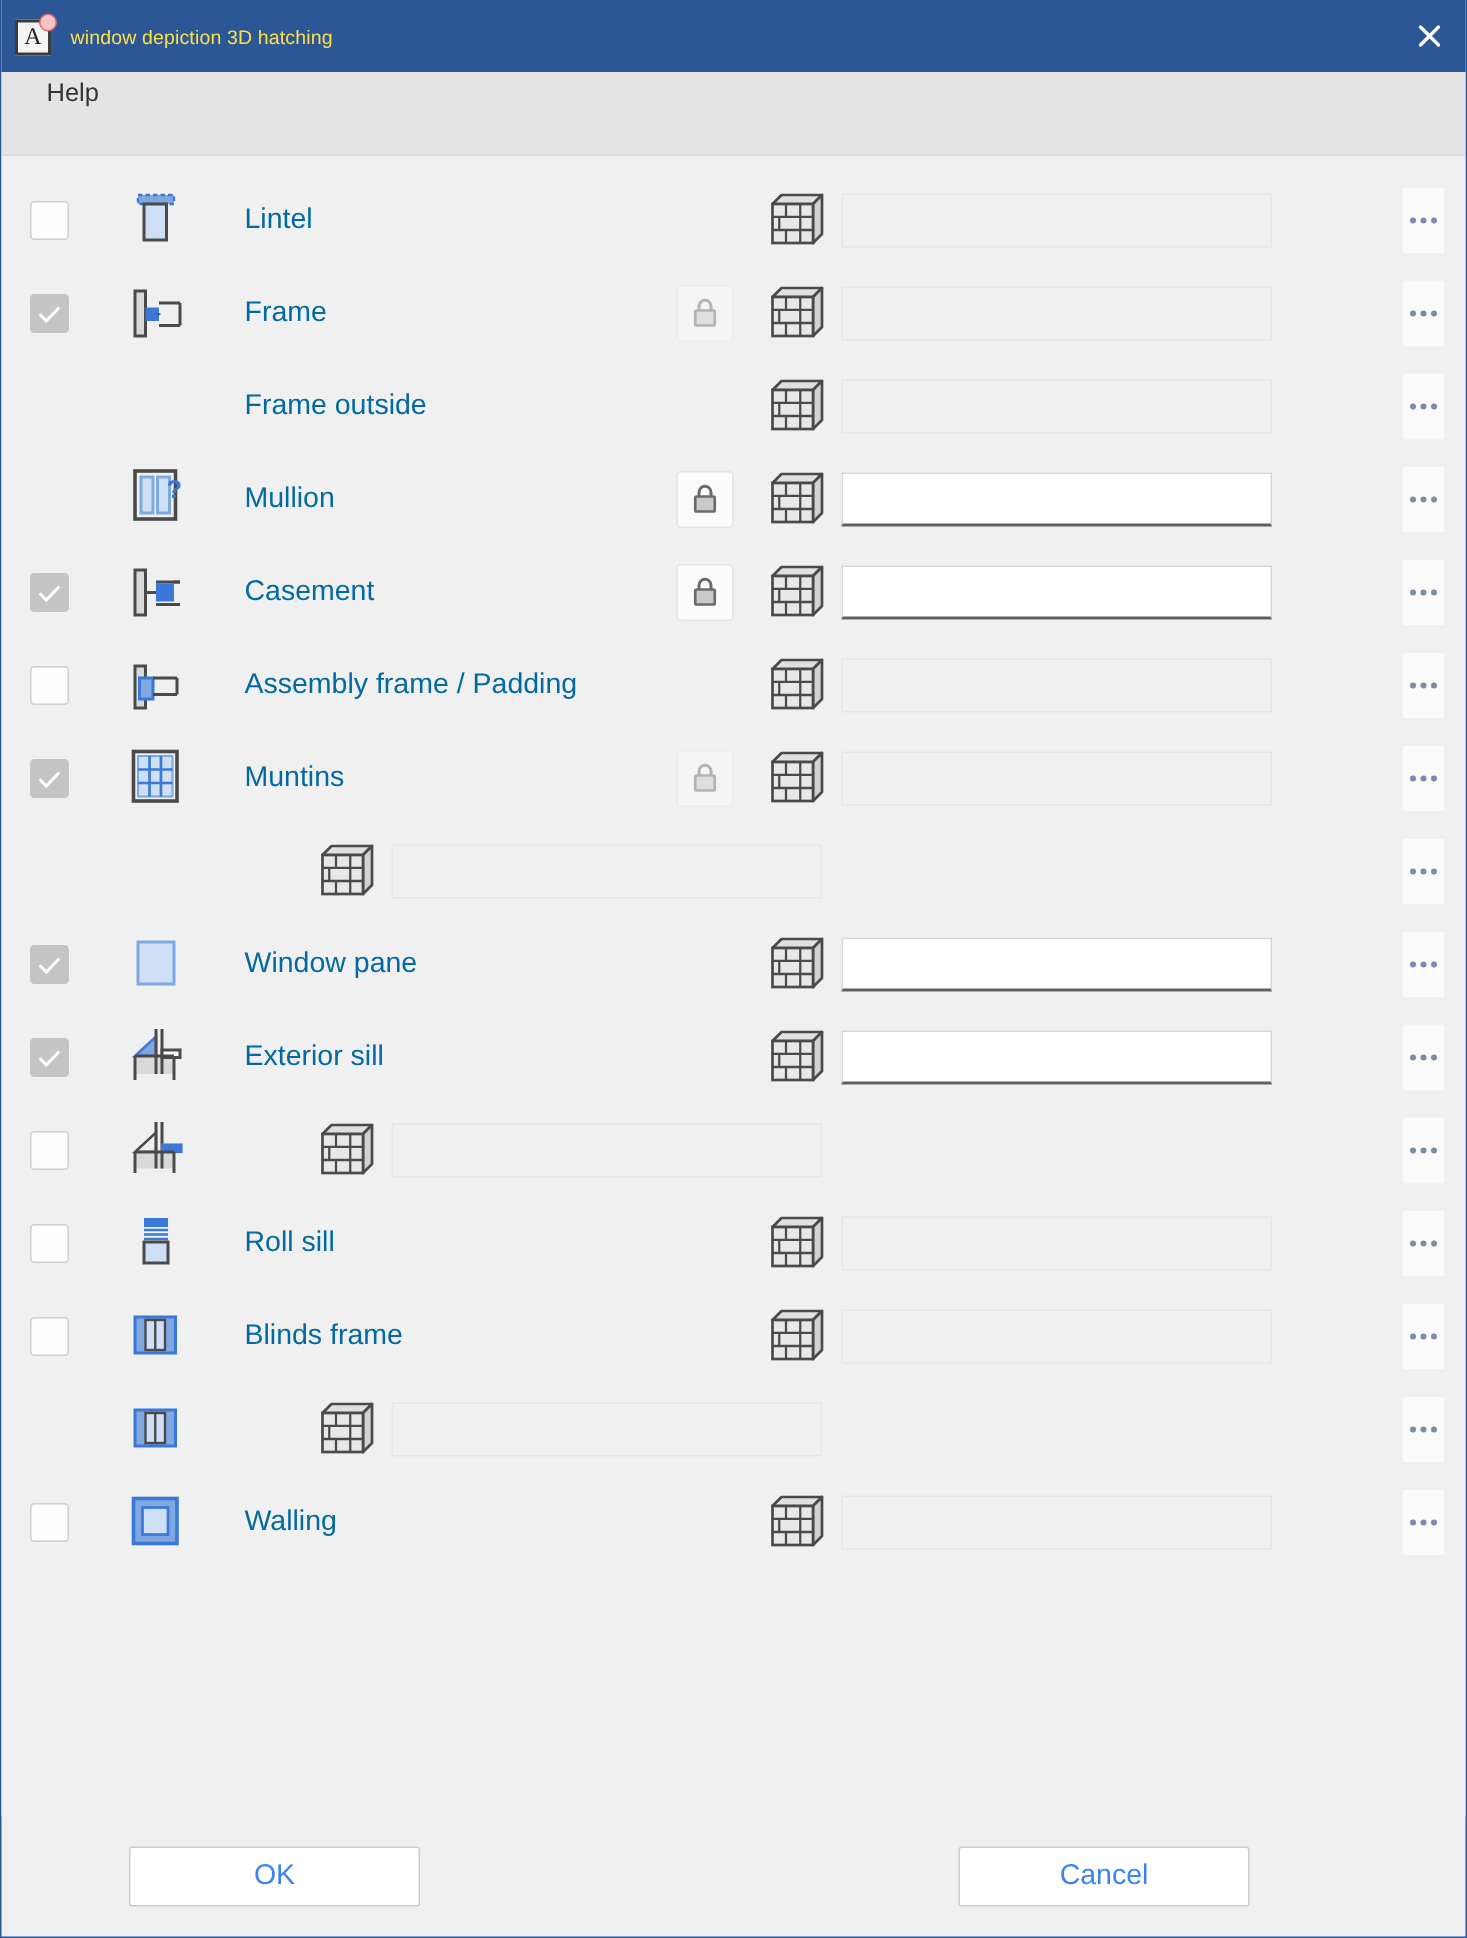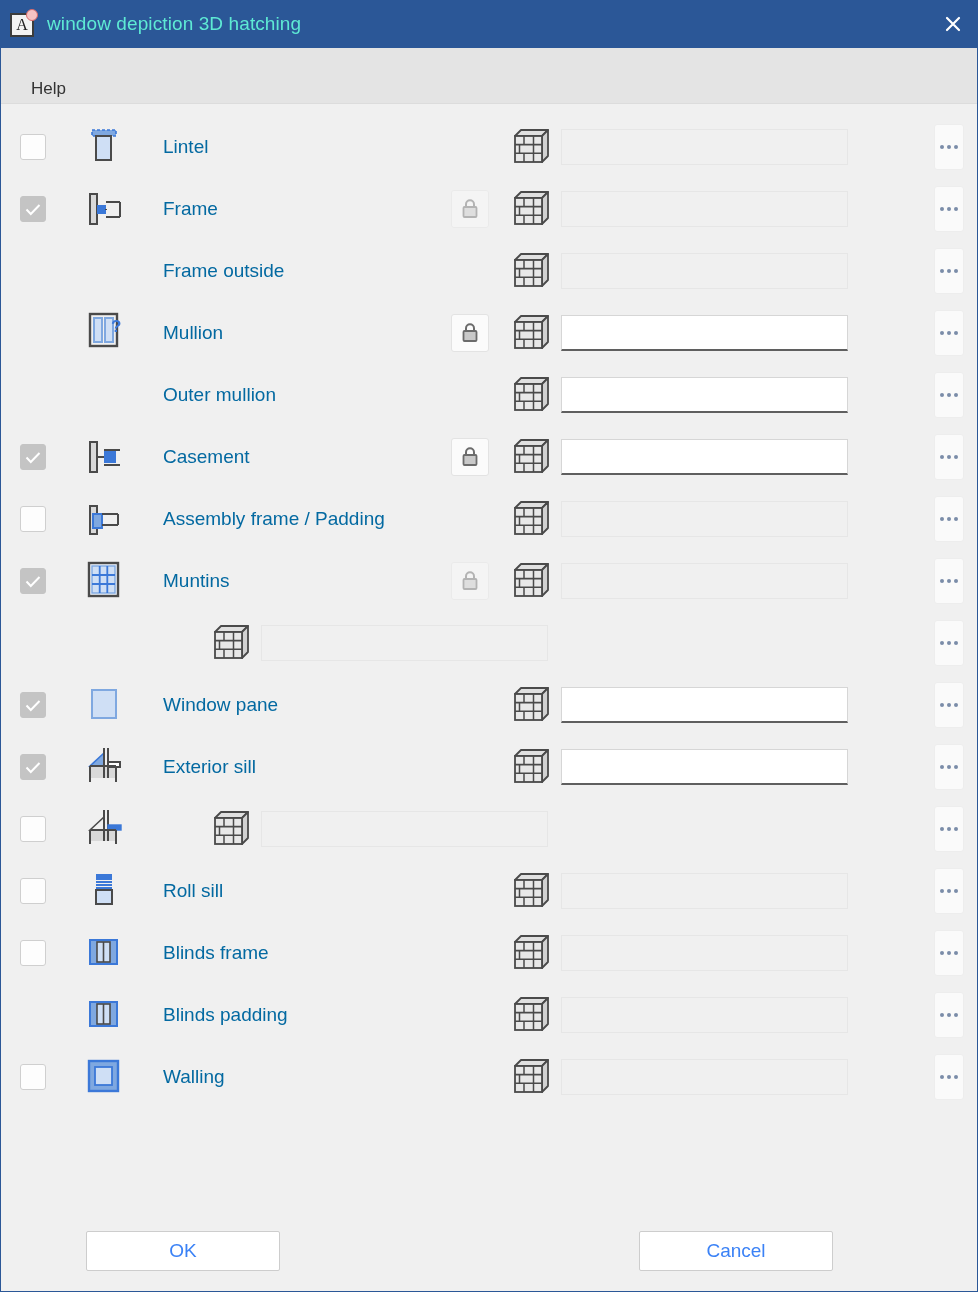--- a/index.html
+++ b/index.html
@@ -37,34 +37,34 @@
     border: 2px solid #3c3c3c;
     display: flex; align-items: center; justify-content: center;
     font-size: 16px; color: #222; font-family: "Liberation Serif", serif;
   }
   #app-icon .badge {
     position: absolute; right: -1px; top: -1px;
     width: 12px; height: 12px; border-radius: 50%;
     background: #f7c3c3; border: 1px solid #d96a6a;
   }
   #title-text {
-    color: #5eead4; font-size: 19px; letter-spacing: .1px;
+    color: #fde047; font-size: 13px; letter-spacing: .1px;
   }
   #close-btn {
     position: absolute; right: 0; top: 0;
     width: 48px; height: 48px;
     display: flex; align-items: center; justify-content: center;
     cursor: pointer;
   }
   #close-btn svg { display: block; }
   
   #menubar {
     height: 56px; min-height: 56px;
     background: #e4e4e4;
-    display: flex; align-items: flex-end;
+    display: flex; align-items: flex-start;
     padding-left: 24px;
     border-bottom: 1px solid #dcdcdc;
   }
   #menubar .menu-item {
     font-size: 17px; color: #333; padding: 4px 6px; cursor: default;
   }
   
   #content {
     flex: 1; position: relative;
     background: #f0f0f0;
@@ -308,45 +308,20 @@
         </div>
         <div class="dots-cell">
           <div class="dots-btn">
             <i></i>
             <i></i>
             <i></i>
           </div>
         </div>
       </div>
       <div class="row">
-        <div class="cb-cell"></div>
-        <div class="icon-cell"></div>
-        <div class="label-cell"><span>Outer mullion</span></div>
-        <div class="lock-cell"></div>
-        <div class="brick-cell">
-          <svg width="40" height="38" viewBox="0 0 40 38">
-            <path d="M5 8 L11 2 L38 2 L32 8 Z" fill="#e0e0e0" stroke="#4a4a4a" stroke-width="1.8" stroke-linejoin="round"></path>
-            <path d="M32 8 L38 2 L38 28 L32 34 Z" fill="#d2d2d2" stroke="#4a4a4a" stroke-width="1.8" stroke-linejoin="round"></path>
-            <rect x="5" y="8" width="27" height="26" fill="#e8e8e8" stroke="#4a4a4a" stroke-width="1.8"></rect>
-            <path d="M5 16.6 L32 16.6 M5 25.3 L32 25.3" stroke="#4a4a4a" stroke-width="1.6"></path>
-            <path d="M14 8 L14 16.6 M23.5 8 L23.5 16.6 M9.5 16.6 L9.5 25.3 M23.5 16.6 L23.5 25.3 M14 25.3 L14 34 M23.5 25.3 L23.5 34" stroke="#4a4a4a" stroke-width="1.5"></path>
-          </svg>
-        </div>
-        <div class="field-cell">
-          <div class="field enabled"></div>
-        </div>
-        <div class="dots-cell">
-          <div class="dots-btn">
-            <i></i>
-            <i></i>
-            <i></i>
-          </div>
-        </div>
-      </div>
-      <div class="row">
         <div class="cb-cell">
           <div class="checkbox checked">
             <svg class="tick" width="16" height="13" viewBox="0 0 16 13">
               <path d="M1.5 6.5 L5.8 11 L14.5 2" fill="none" stroke="#ffffff" stroke-width="2"></path>
             </svg>
           </div>
         </div>
         <div class="icon-cell">
           <svg width="54" height="54" viewBox="0 0 54 54">
             <rect x="14" y="12" width="7" height="30" fill="#d9d9d9" stroke="#4a4a4a" stroke-width="2"></rect>
@@ -661,21 +636,20 @@
       </div>
       <div class="row">
         <div class="cb-cell"></div>
         <div class="icon-cell">
           <svg width="54" height="54" viewBox="0 0 54 54">
             <rect x="14" y="14" width="27" height="24" fill="#7fa8e0" stroke="#3b78d8" stroke-width="2"></rect>
             <rect x="21" y="16" width="13" height="20" fill="#cfdff5" stroke="#4a4a4a" stroke-width="1.6"></rect>
             <path d="M27.5 16 L27.5 36" stroke="#4a4a4a" stroke-width="1.6"></path>
           </svg>
         </div>
-        <div class="label-cell"><span>Blinds padding</span></div>
         <div class="lock-cell"></div>
         <div class="brick-cell">
           <svg width="40" height="38" viewBox="0 0 40 38">
             <path d="M5 8 L11 2 L38 2 L32 8 Z" fill="#e0e0e0" stroke="#4a4a4a" stroke-width="1.8" stroke-linejoin="round"></path>
             <path d="M32 8 L38 2 L38 28 L32 34 Z" fill="#d2d2d2" stroke="#4a4a4a" stroke-width="1.8" stroke-linejoin="round"></path>
             <rect x="5" y="8" width="27" height="26" fill="#e8e8e8" stroke="#4a4a4a" stroke-width="1.8"></rect>
             <path d="M5 16.6 L32 16.6 M5 25.3 L32 25.3" stroke="#4a4a4a" stroke-width="1.6"></path>
             <path d="M14 8 L14 16.6 M23.5 8 L23.5 16.6 M9.5 16.6 L9.5 25.3 M23.5 16.6 L23.5 25.3 M14 25.3 L14 34 M23.5 25.3 L23.5 34" stroke="#4a4a4a" stroke-width="1.5"></path>
           </svg>
         </div>

